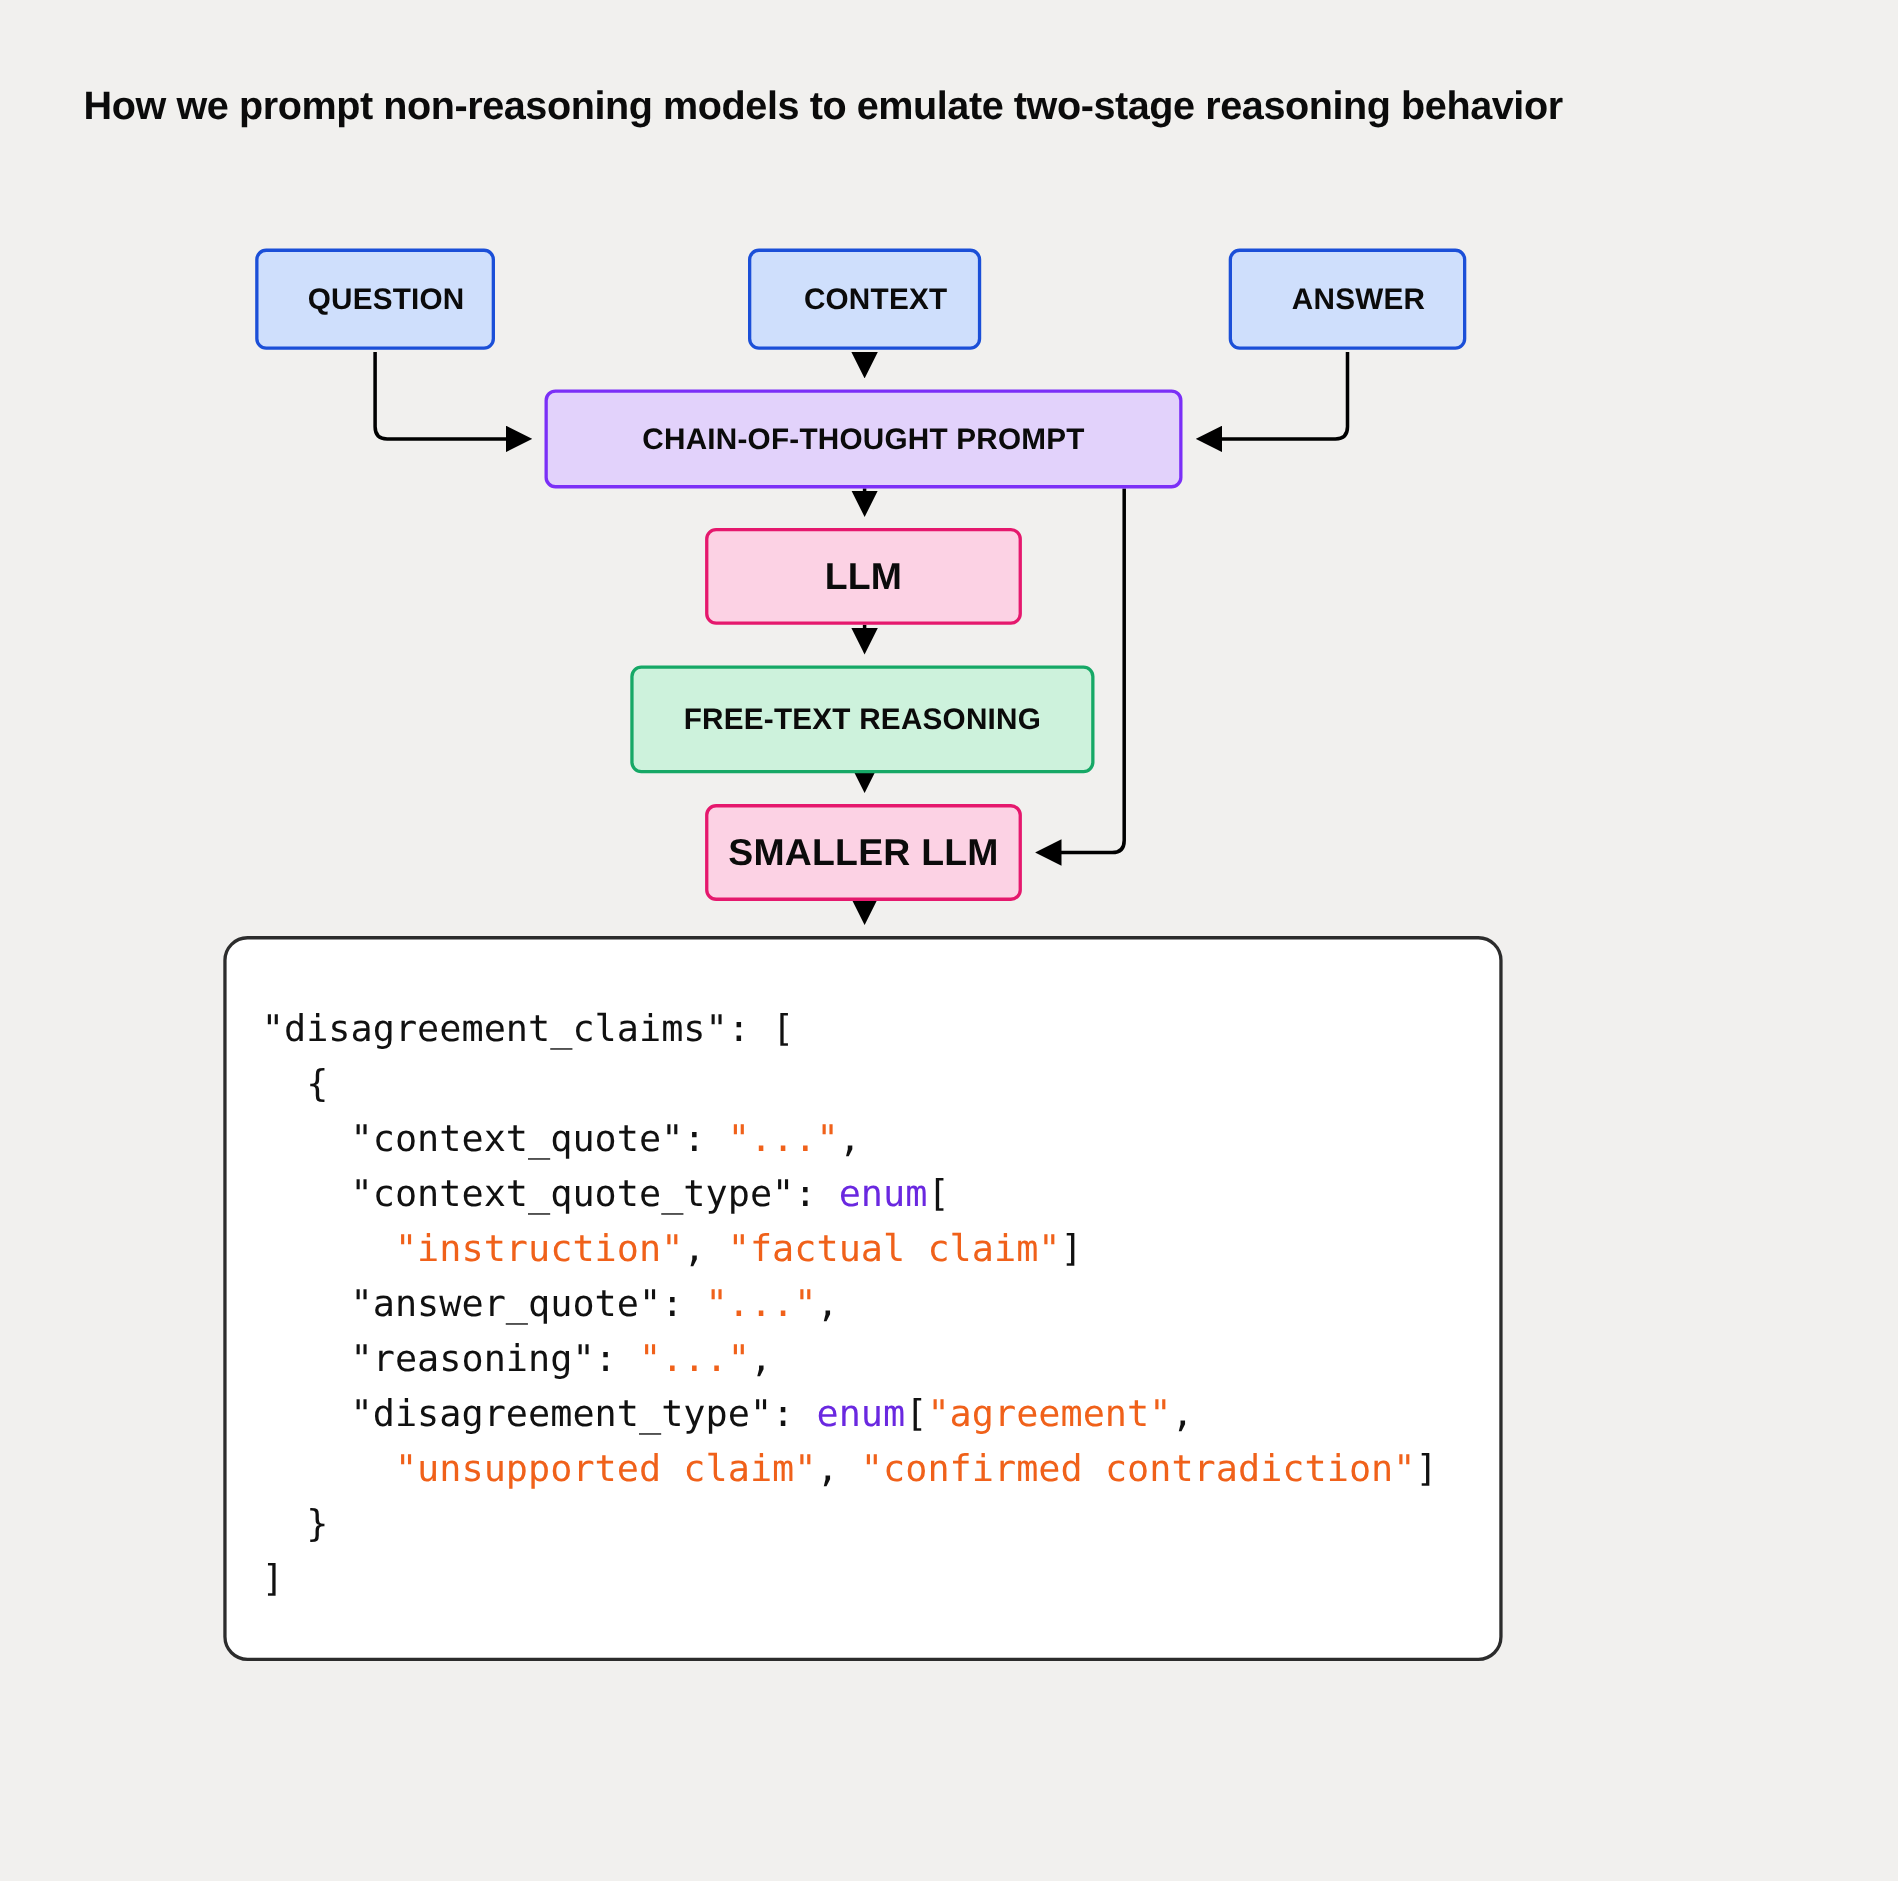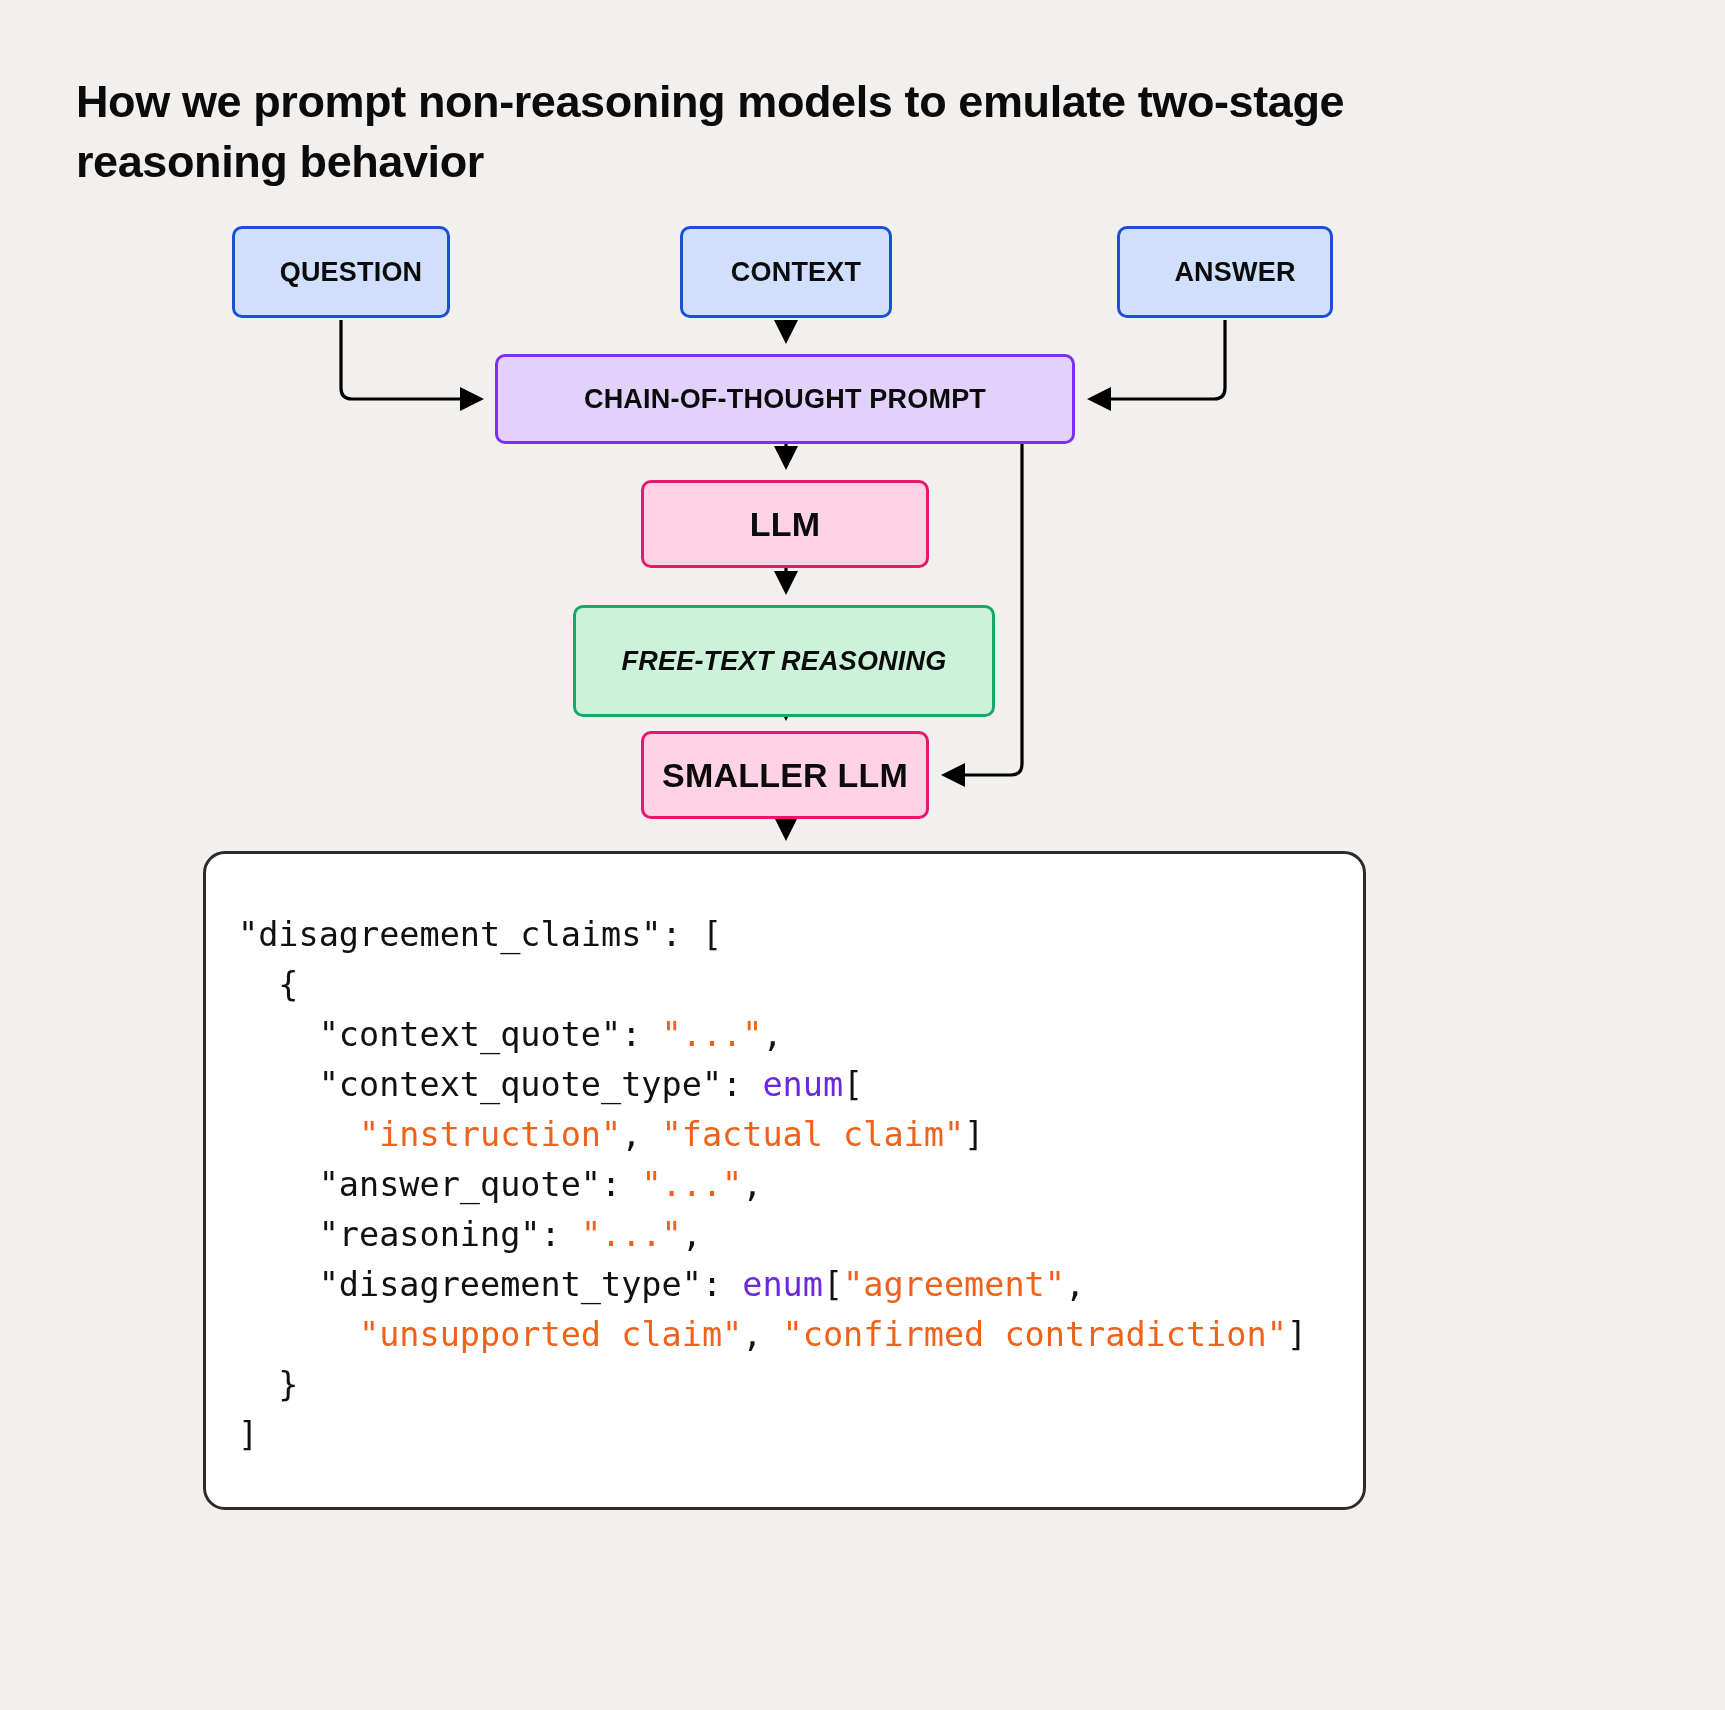--- a/index.html
+++ b/index.html
@@ -13,21 +13,21 @@
     position: relative;
     font-family: "Liberation Sans", sans-serif;
     overflow: hidden;
   }
 
   .title {
     position: absolute;
     left: 76px;
     top: 72px;
     width: 1450px;
-    font-size: 45px;
+    font-size: 36px;
     font-weight: bold;
     line-height: 1.33;
     color: #0b0b0b;
     letter-spacing: -0.4px;
   }
 
   
   .diagram {
     position: absolute;
     left: 0;
@@ -76,21 +76,21 @@
     background: #cdf2dc;
     border: 3px solid #16a866;
     font-size: 27px;
   }
 
   #node-question { left: 232px;  top: 226px; width: 218px; height: 92px; }
   #node-context  { left: 680px;  top: 226px; width: 212px; height: 92px; }
   #node-answer   { left: 1117px; top: 226px; width: 216px; height: 92px; text-align: right; }
   #node-cot      { left: 495px;  top: 354px; width: 580px; height: 90px; text-align: right; }
   #node-llm      { left: 641px;  top: 480px; width: 288px; height: 88px; }
-  #node-freetext { left: 573px;  top: 605px; width: 422px; height: 112px; font-style: italic; }
+  #node-freetext { left: 573px;  top: 605px; width: 422px; height: 98px; }
   #node-smaller  { left: 641px;  top: 731px; width: 288px; height: 88px; }
 
   
   .code-card {
     position: absolute;
     left: 203px;
     top: 851px;
     width: 1163px;
     height: 659px;
     box-sizing: border-box;

